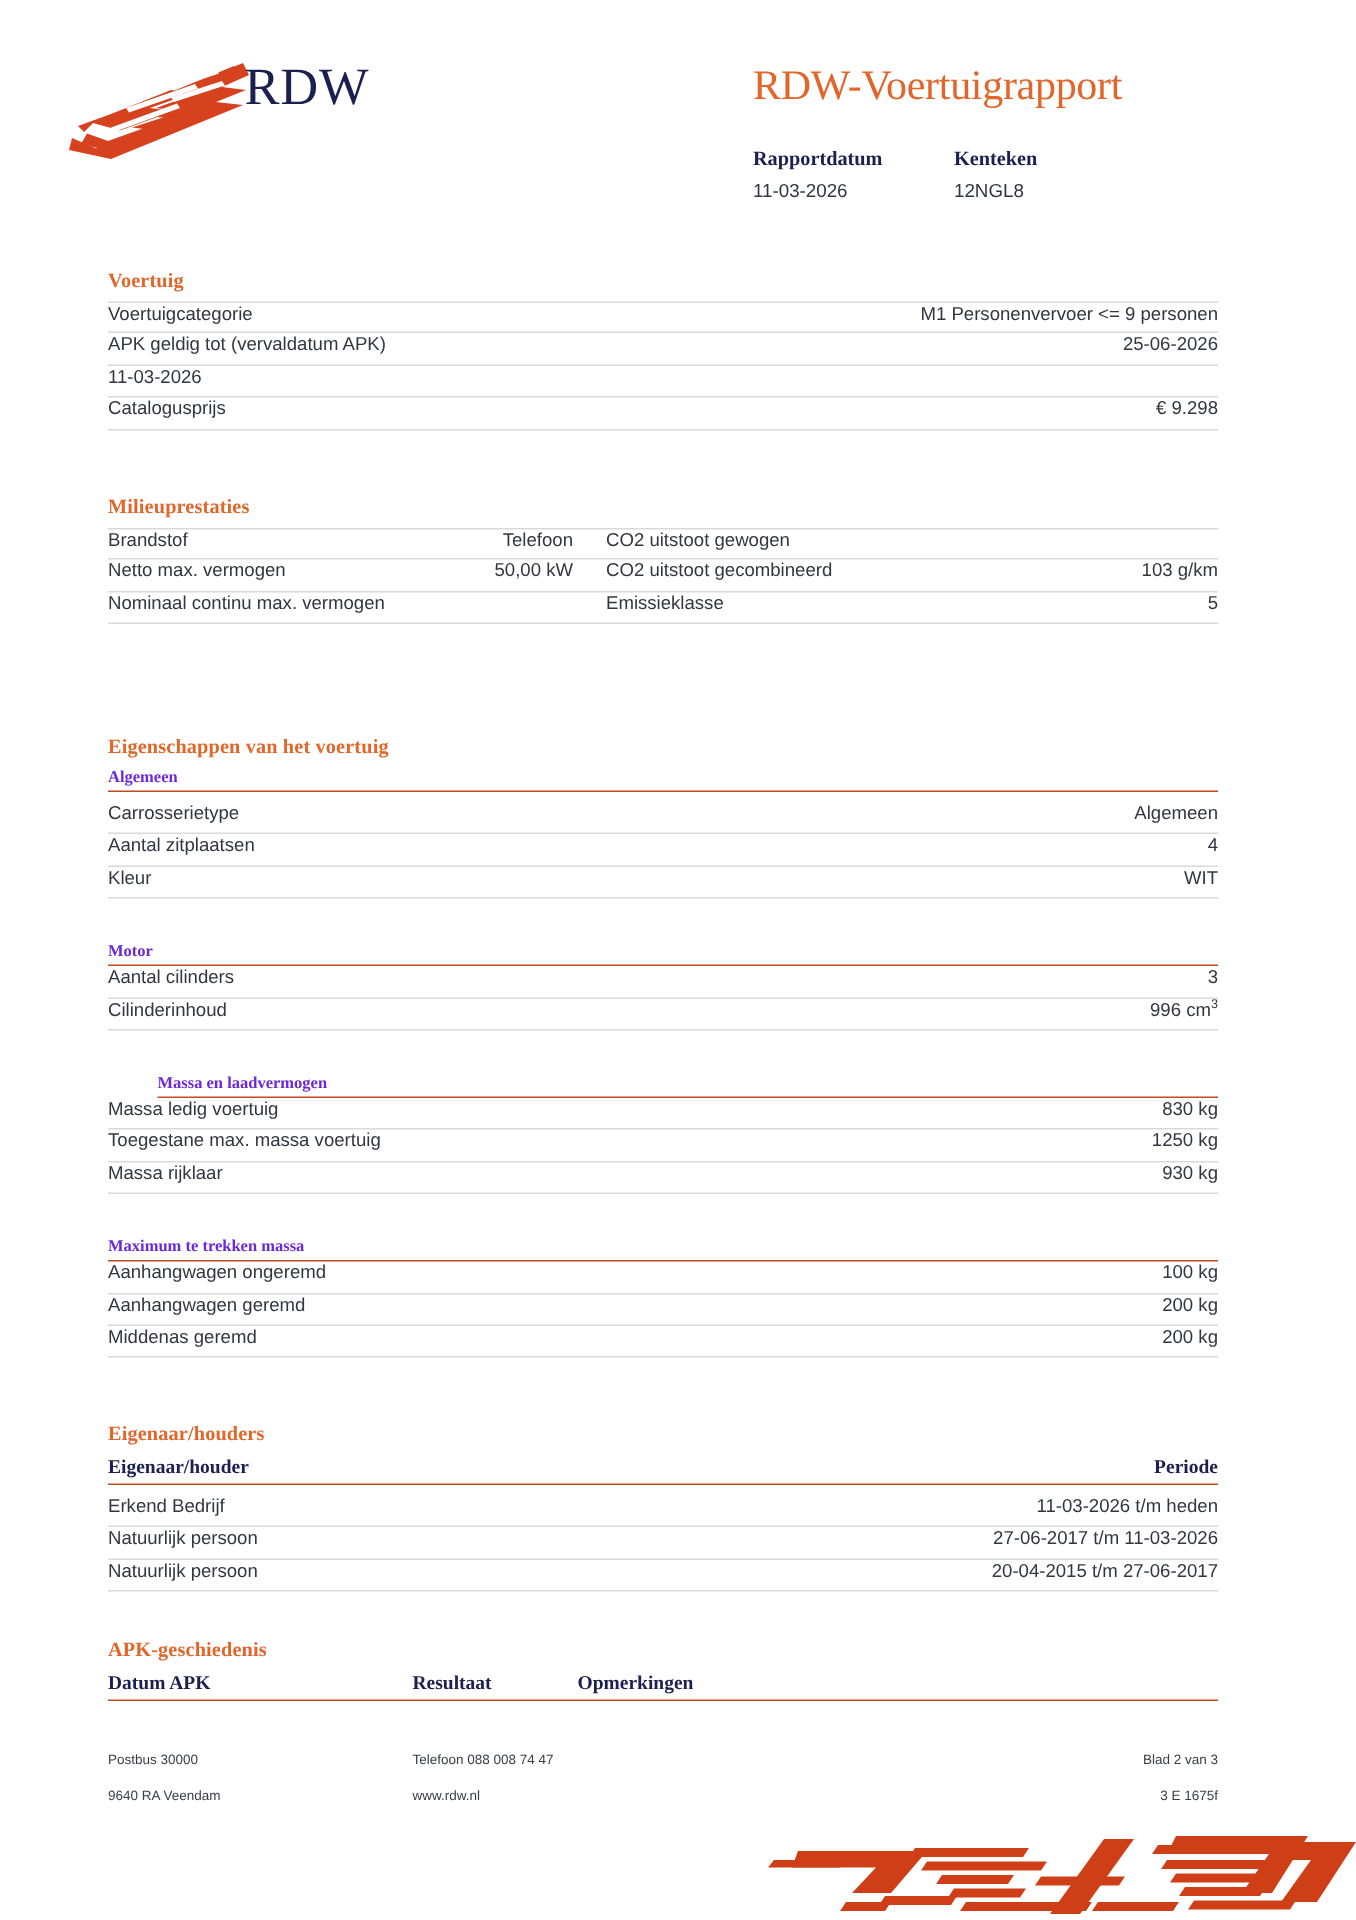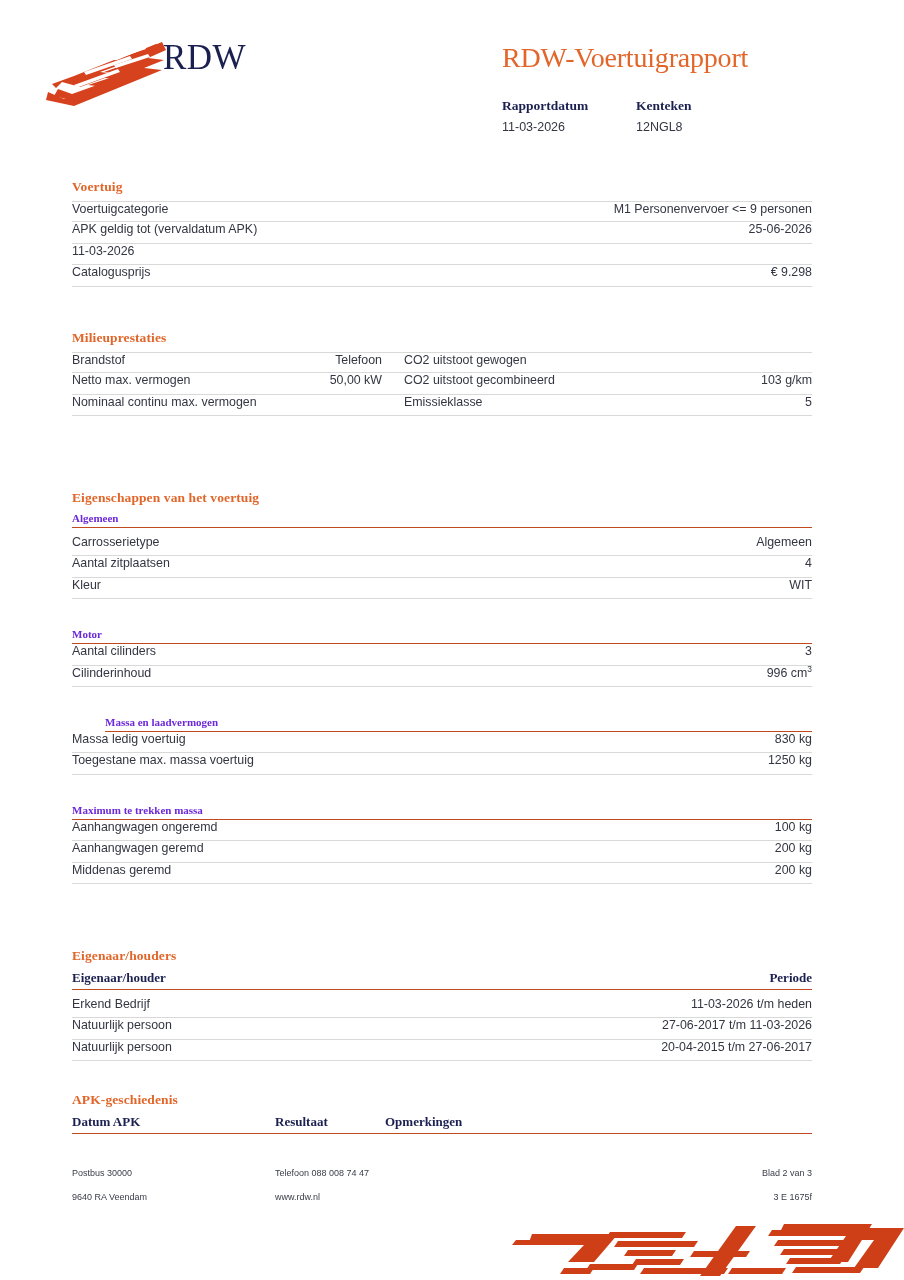--- a/index.html
+++ b/index.html
@@ -302,20 +302,24 @@
 
     <div class="sub-title" style="margin-top:29px;margin-left:33px;">Massa en laadvermogen</div>
     <div class="rows">
       <div class="row single">
         <span class="cell-label">Massa ledig voertuig</span>
         <span class="cell-value">830 kg</span>
       </div>
       <div class="row single">
         <span class="cell-label">Toegestane max. massa voertuig</span>
         <span class="cell-value">1250 kg</span>
+      </div>
+      <div class="row single">
+        <span class="cell-label">Massa rijklaar</span>
+        <span class="cell-value">930 kg</span>
       </div>
     </div>
 
     <div class="sub-title" style="margin-top:29px;">Maximum te trekken massa</div>
     <div class="rows">
       <div class="row single">
         <span class="cell-label">Aanhangwagen ongeremd</span>
         <span class="cell-value">100 kg</span>
       </div>
       <div class="row single">

